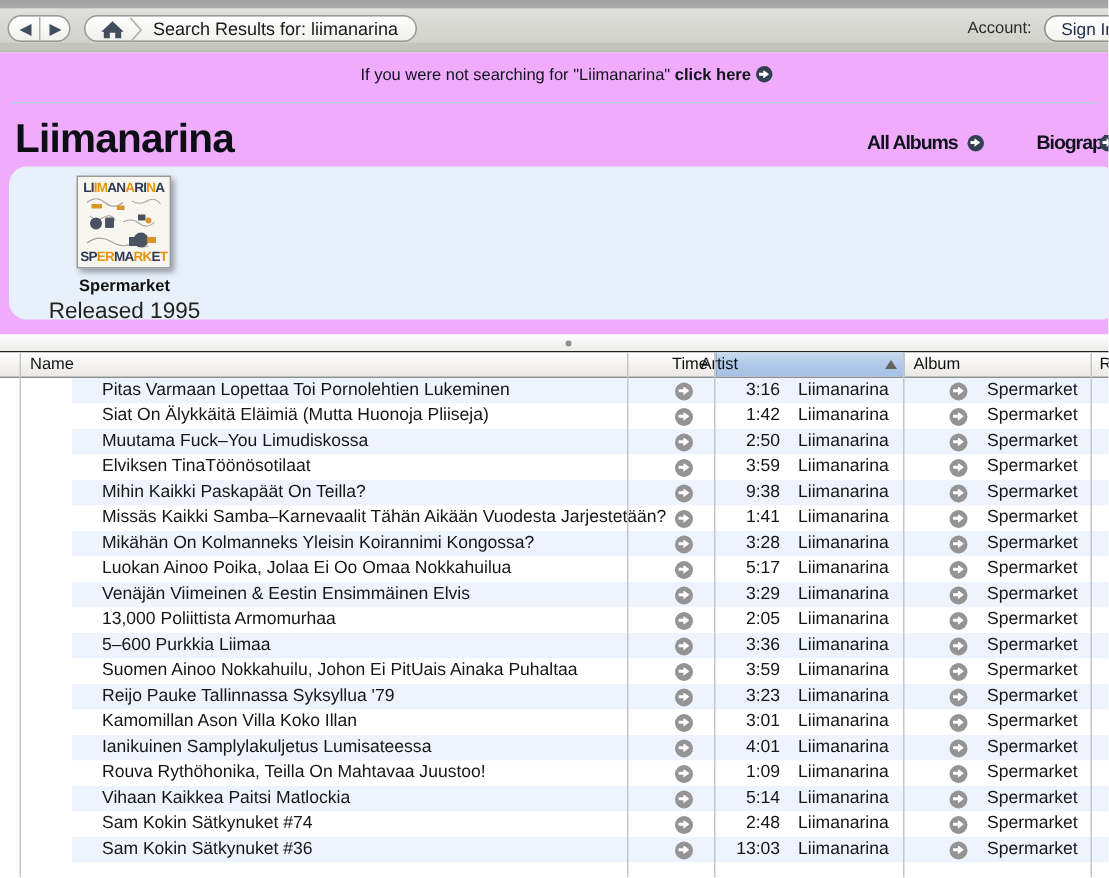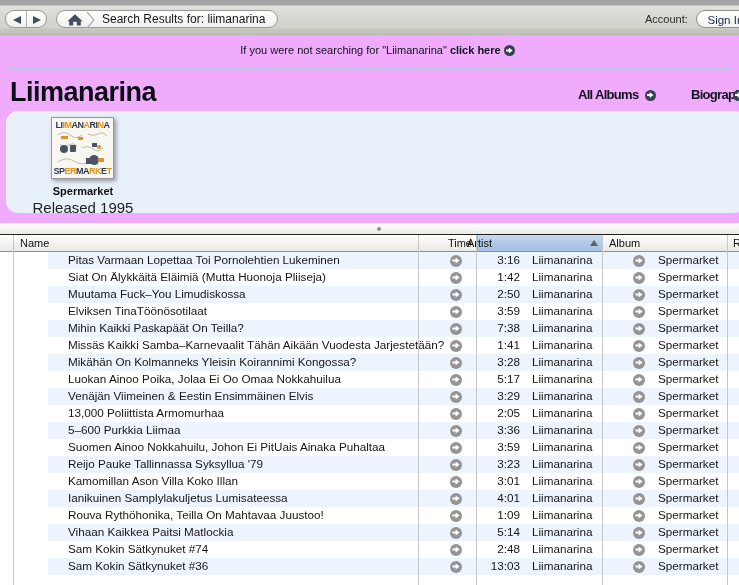--- a/index.html
+++ b/index.html
@@ -185,21 +185,21 @@
       <span class="gcirc c1"></span>
       <div class="tm">3:59</div>
       <div class="ar">Liimanarina</div>
       <span class="gcirc c2"></span>
       <div class="al">Spermarket</div>
       <span class="gcirc c3"></span>
     </div>
 <div class="row alt">
       <div class="nm">Mihin Kaikki Paskapäät On Teilla?</div>
       <span class="gcirc c1"></span>
-      <div class="tm">7:38</div>
+      <div class="tm">9:38</div>
       <div class="ar">Liimanarina</div>
       <span class="gcirc c2"></span>
       <div class="al">Spermarket</div>
       <span class="gcirc c3"></span>
     </div>
 <div class="row">
       <div class="nm">Missäs Kaikki Samba–Karnevaalit Tähän Aikään Vuodesta Jarjestetään?</div>
       <span class="gcirc c1"></span>
       <div class="tm">1:41</div>
       <div class="ar">Liimanarina</div>

